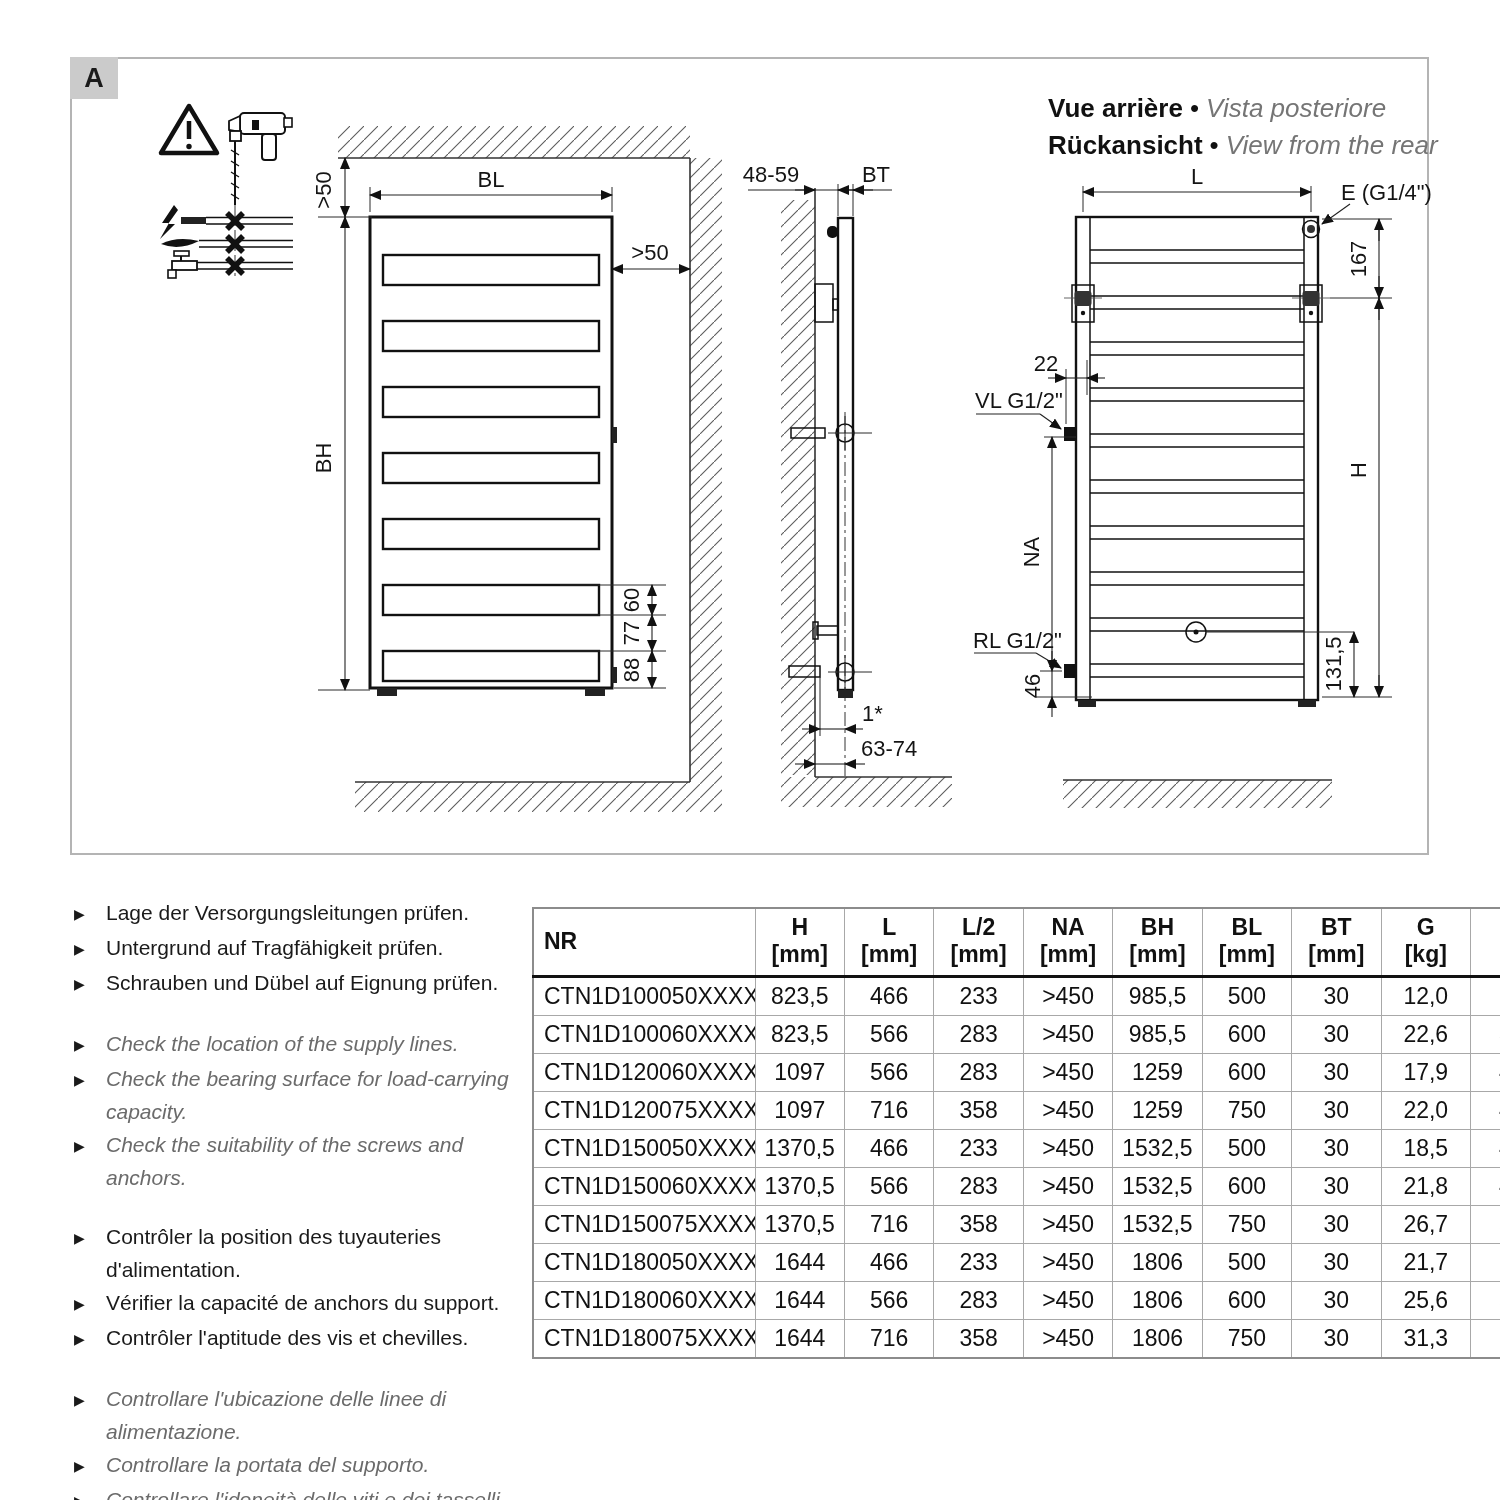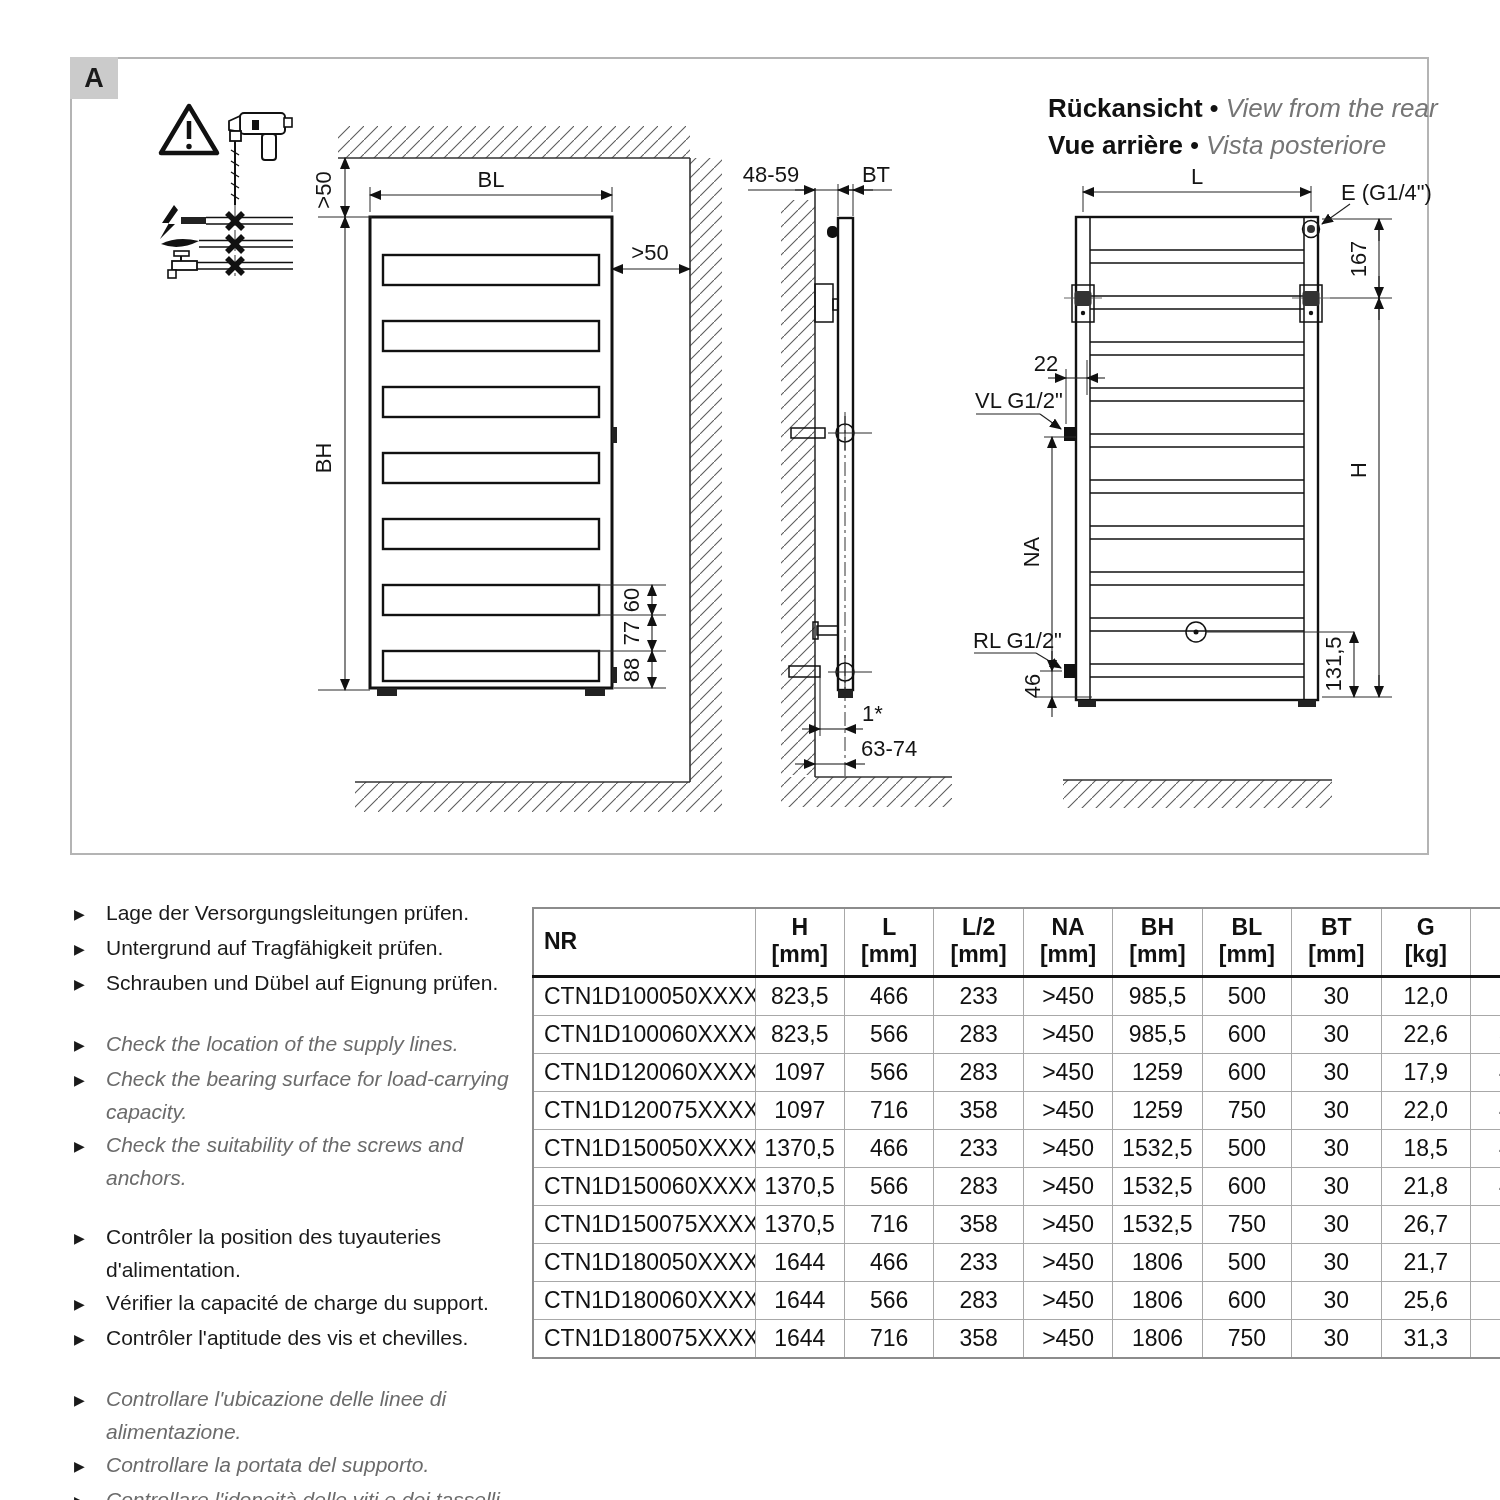--- a/index.html
+++ b/index.html
@@ -39,22 +39,22 @@
   .thin{stroke:#111;stroke-width:1.5;fill:none;}
   .cl{stroke:#333;stroke-width:1;stroke-dasharray:14 4 3 4;fill:none;}
 </style>
 </head>
 <body>
 
 <div class="panel"></div>
 <div class="tab-a">A</div>
 
 <div class="rear-title">
+  <div><span class="bold">Vue arrière</span><span class="sep">•</span><span class="lat">Vista posteriore</span></div>
   <div><span class="bold">Rückansicht</span><span class="sep">•</span><span class="lat">View from the rear</span></div>
-  <div><span class="bold">Vue arrière</span><span class="sep">•</span><span class="lat">Vista posteriore</span></div>
 </div>
 
 <svg class="draw" width="1500" height="880" viewBox="0 0 1500 880">
   <defs>
     <pattern id="hat" patternUnits="userSpaceOnUse" width="14" height="14">
       <line x1="-1" y1="15" x2="15" y2="-1" stroke="#5a5a5a" stroke-width="1.1"></line>
     </pattern>
     <marker id="ar" markerUnits="userSpaceOnUse" markerWidth="12" markerHeight="10" viewBox="0 0 12 10" refX="11" refY="5" orient="auto-start-reverse">
       <path d="M0,0 L12,5 L0,10 Z" fill="#111"></path>
     </marker>
@@ -338,21 +338,21 @@
         <span class="tx">Check the suitability of the screws and anchors.</span>
       </div>
     </div>
   <div class="block">
       <div class="li">
         <span class="bl">▶</span>
         <span class="tx">Contrôler la position des tuyauteries d'alimentation.</span>
       </div>
       <div class="li">
         <span class="bl">▶</span>
-        <span class="tx">Vérifier la capacité de charge du support.</span>
+        <span class="tx">Vérifier la capacité de anchors du support.</span>
       </div>
       <div class="li">
         <span class="bl">▶</span>
         <span class="tx">Contrôler l'aptitude des vis et chevilles.</span>
       </div>
     </div>
   <div class="block ital">
       <div class="li">
         <span class="bl">▶</span>
         <span class="tx">Controllare l'ubicazione delle linee di alimentazione.</span>

